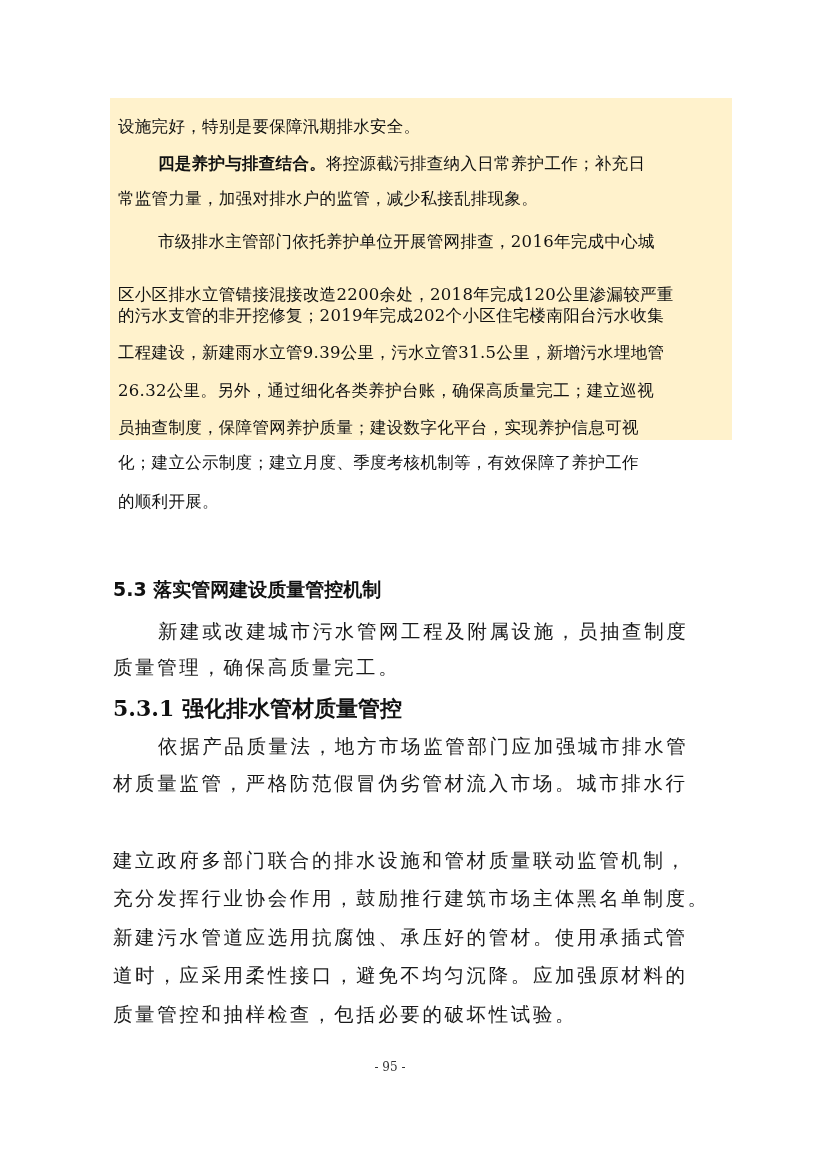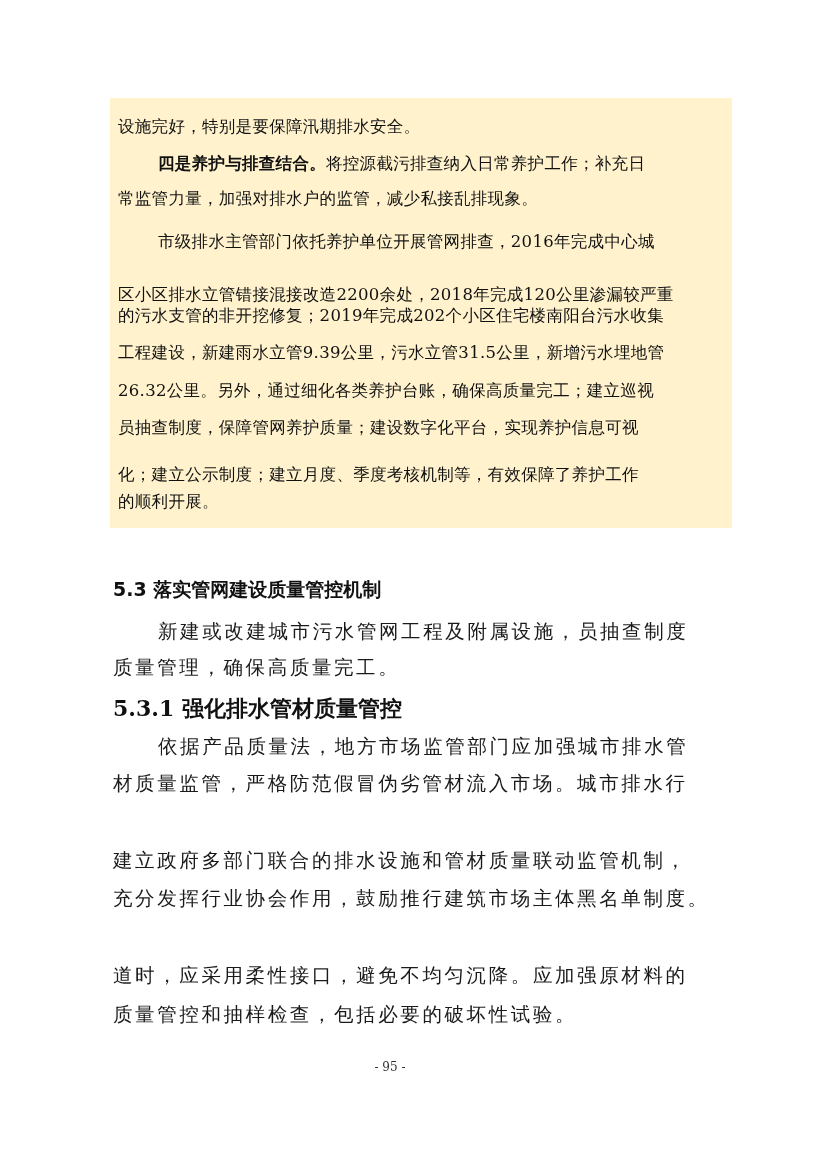--- a/index.html
+++ b/index.html
@@ -1,19 +1,19 @@
 <!DOCTYPE html>
 <html><head>
 <meta charset="utf-8">
 <style>
   html, body { margin: 0; padding: 0; background: #ffffff; }
   body { width: 826px; height: 1169px; position: relative; overflow: hidden;
          font-family: "DejaVu Serif", "Liberation Serif", serif; color: #111; }
   .page { position: absolute; left: 0; top: 0; width: 826px; height: 1169px; background: #fff; }
-  .callout { position: absolute; left: 110px; top: 98px; width: 622px; height: 430px;
+  .callout { position: absolute; left: 110px; top: 98px; width: 622px; height: 342px;
              background: #fff2cc; box-sizing: border-box; }
   .callout p { position: absolute; left: 8px; margin: 0; font-size: 16.5px; line-height: 20px;
                white-space: nowrap; letter-spacing: 0.3px; }
   .bold { font-weight: bold; }
   .h2 { position: absolute; left: 113px; top: 577px; margin: 0; font-size: 19px;
         font-family: "DejaVu Sans", "Liberation Sans", sans-serif; white-space: nowrap; }
   .h3 { position: absolute; left: 113px; top: 694px; margin: 0; font-size: 22px; font-weight: bold;
         font-family: "DejaVu Serif", "Liberation Serif", serif; white-space: nowrap; }
   .body-line { position: absolute; left: 113px; margin: 0; font-size: 19.5px; line-height: 24px;
                white-space: nowrap; letter-spacing: 2.6px; color: #1a1a1a;
@@ -29,30 +29,31 @@
   <div class="callout">
     <p style="top:19px;">设施完好，特别是要保障汛期排水安全。</p>
     <p style="top:56px; left:48px;"><span class="bold">四是养护与排查结合。</span><span>将控源截污排查纳入日常养护工作；补充日</span></p>
     <p style="top:91px;">常监管力量，加强对排水户的监管，减少私接乱排现象。</p>
     <p style="top:134px; left:48px;">市级排水主管部门依托养护单位开展管网排查，2016年完成中心城</p>
     <p style="top:171px;margin-top:16px;">区小区排水立管错接混接改造2200余处，2018年完成120公里渗漏较严重</p>
     <p style="top:208px;">的污水支管的非开挖修复；2019年完成202个小区住宅楼南阳台污水收集</p>
     <p style="top:245px;">工程建设，新建雨水立管9.39公里，污水立管31.5公里，新增污水埋地管</p>
     <p style="top:283px;">26.32公里。另外，通过细化各类养护台账，确保高质量完工；建立巡视</p>
     <p style="top:320px;">员抽查制度，保障管网养护质量；建设数字化平台，实现养护信息可视</p>
-    <p style="top:367px;">化；建立公示制度；建立月度、季度考核机制等，有效保障了养护工作</p>
+    <p style="top:355px;">化；建立公示制度；建立月度、季度考核机制等，有效保障了养护工作</p>
     <p style="top:394px;">的顺利开展。</p>
   </div>
 
   <h2 class="h2">5.3 落实管网建设质量管控机制</h2>
   <p class="body-line" style="top:620px; left:158px;">新建或改建城市污水管网工程及附属设施，员抽查制度</p>
   <p class="body-line" style="top:656px;">质量管理，确保高质量完工。</p>
 
   <h3 class="h3">5.3.1 强化排水管材质量管控</h3>
   <p class="body-line" style="top:735px; left:158px;">依据产品质量法，地方市场监管部门应加强城市排水管</p>
   <p class="body-line" style="top:772px;">材质量监管，严格防范假冒伪劣管材流入市场。城市排水行</p>
   <p class="body-line" style="top:849px;">建立政府多部门联合的排水设施和管材质量联动监管机制，</p>
   <p class="body-line" style="top:887px;">充分发挥行业协会作用，鼓励推行建筑市场主体黑名单制度。</p>
+  <p class="body-line" style="top:926px;">新建污水管道应选用抗腐蚀、承压好的管材。使用承插式管</p>
   <p class="body-line" style="top:964px;">道时，应采用柔性接口，避免不均匀沉降。应加强原材料的</p>
   <p class="body-line" style="top:1003px;">质量管控和抽样检查，包括必要的破坏性试验。</p>
 
   <div class="page-num">- 95 -</div>
 </div>
 
 </body></html>

